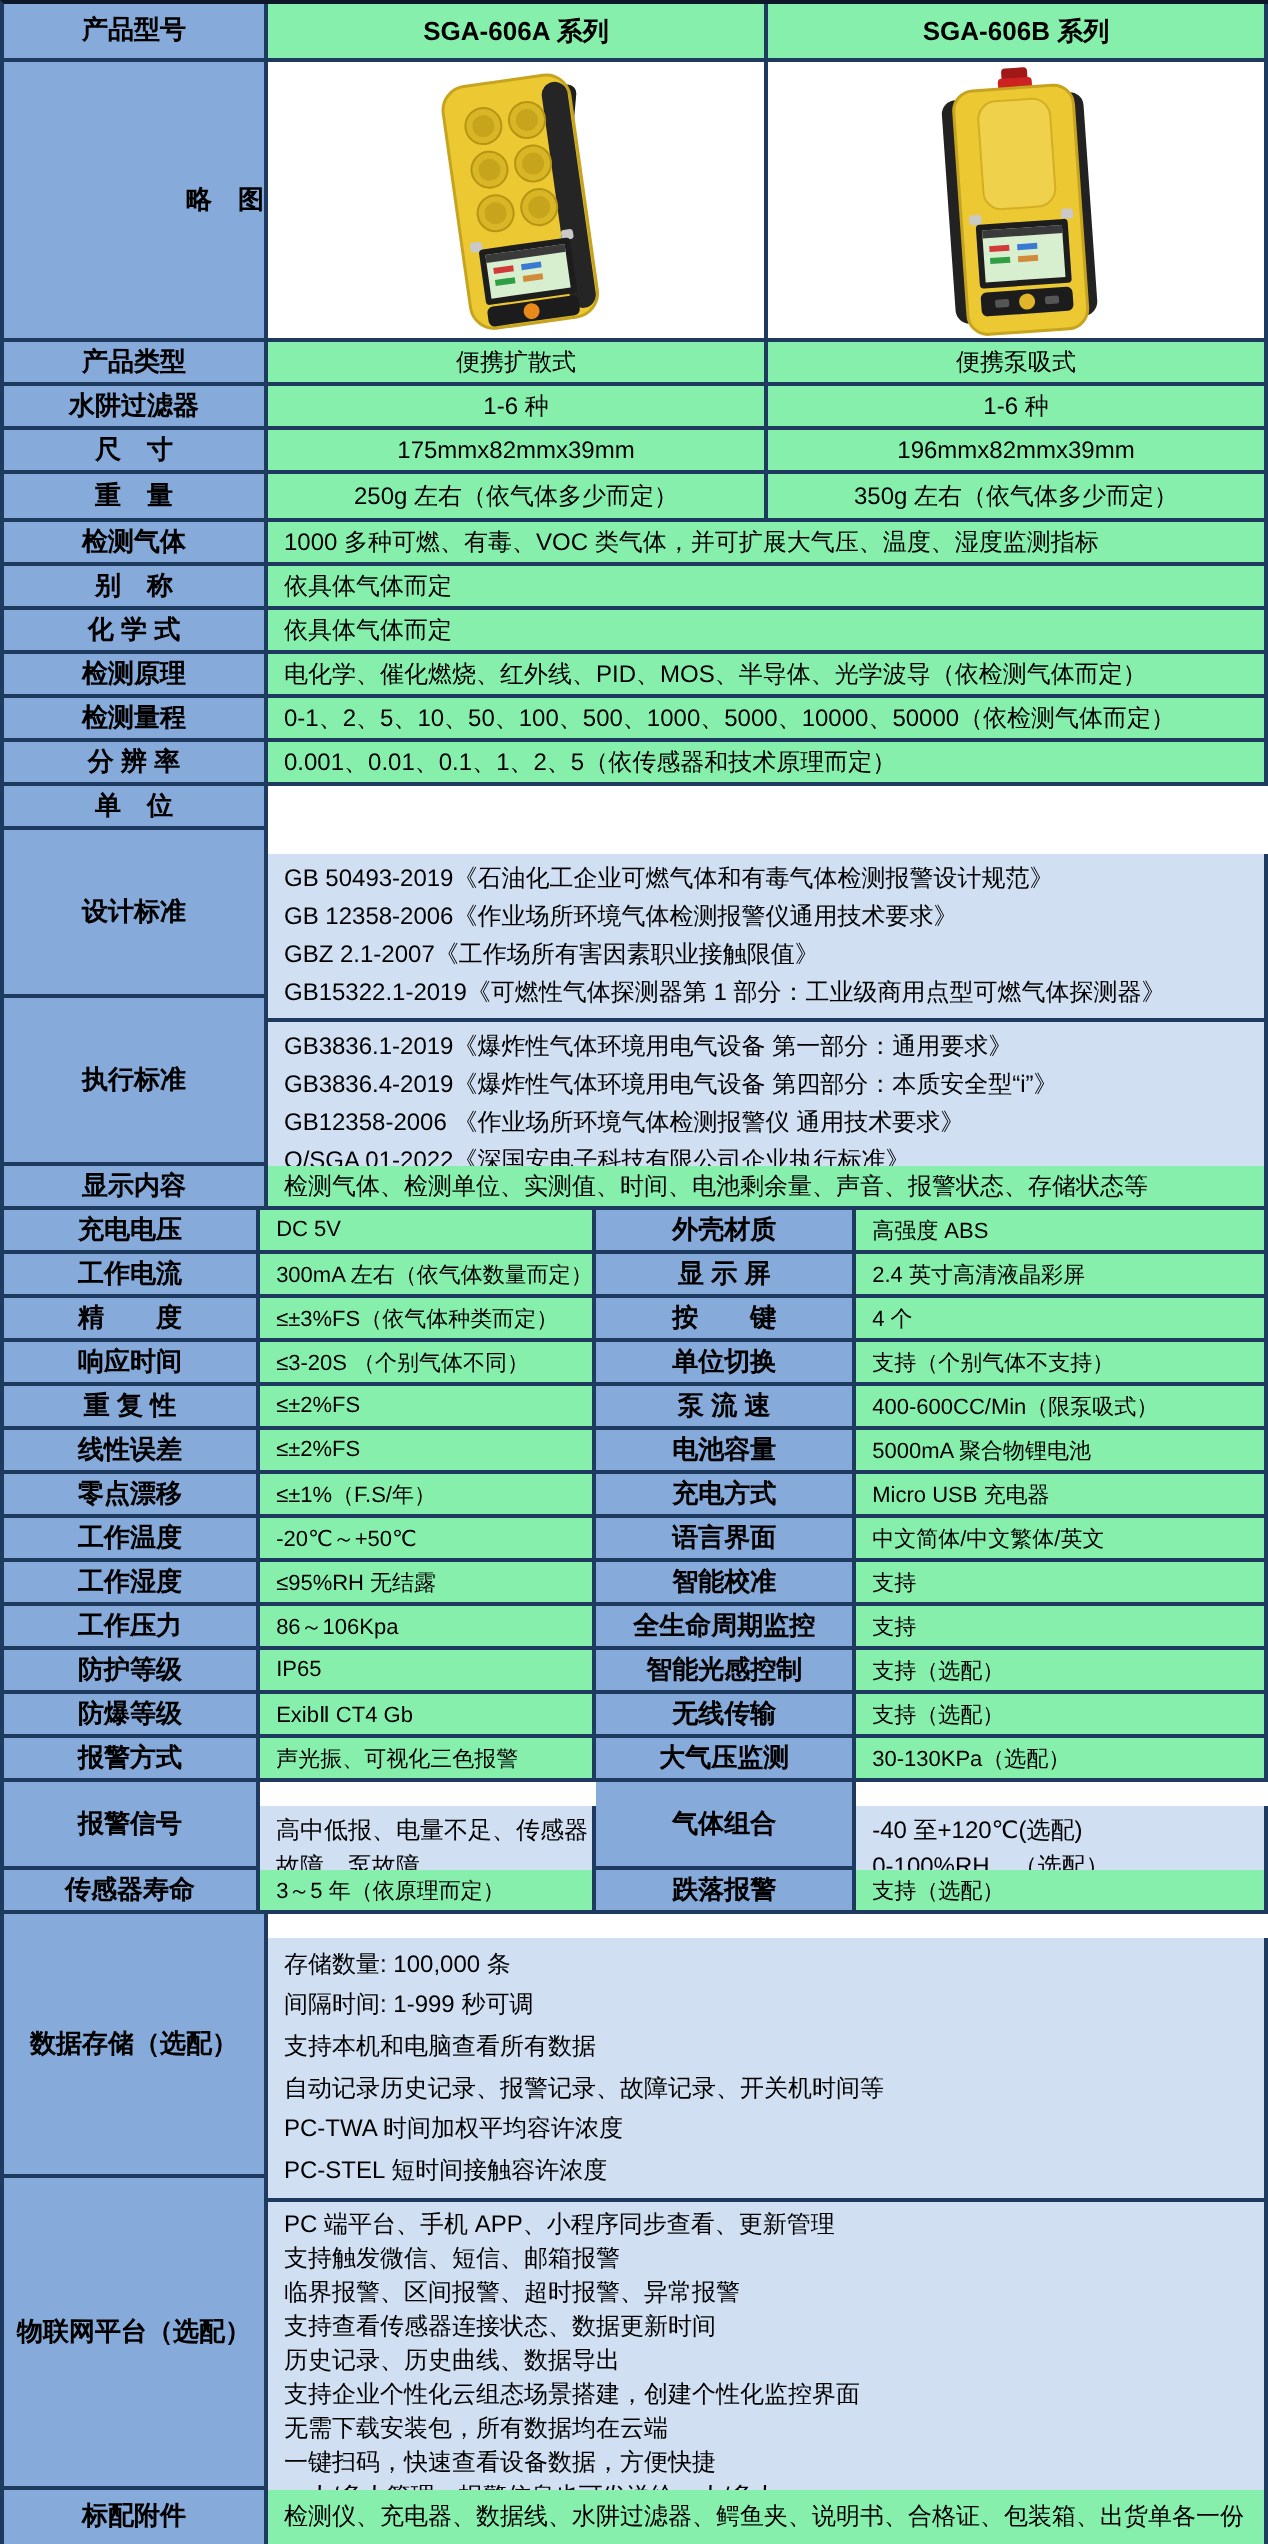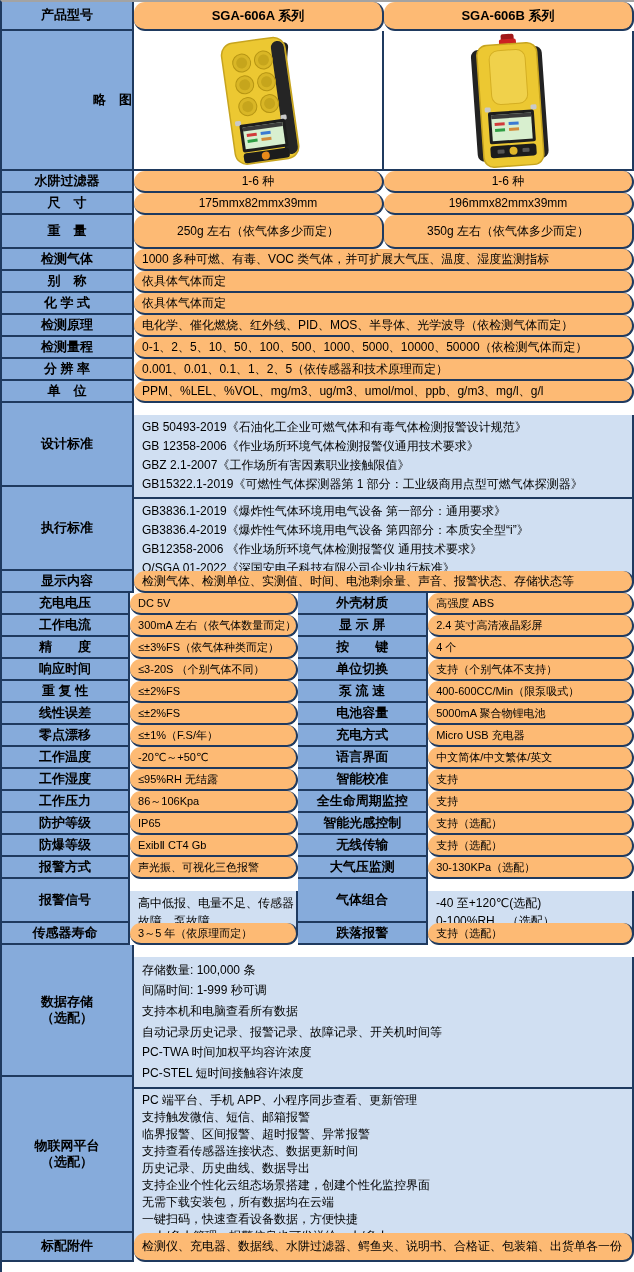--- a/index.html
+++ b/index.html
@@ -6,40 +6,39 @@
   html,body { background:#fff; }
   body {
     width:634px;
     font-family:"Liberation Sans","DejaVu Sans",sans-serif;
     color:#000;
     -webkit-font-smoothing:antialiased;
   }
   .tbl {
     width:634px; height:1272px;
     border-left:2px solid #1f3a5f;
-    border-top:2px solid #a3a3a3;
+    border-top:2px solid #0f172a;
   }
   .row { display:flex; width:100%; }
   .cell {
     border-right:2px solid #1f3a5f;
     border-bottom:2px solid #1f3a5f;
     overflow:hidden;
   }
   .lab {
     background:#86abdb;
     font-weight:bold; font-size:13px;
     display:flex; align-items:center; justify-content:center;
     text-align:center; line-height:1.25;
   }
-  .lab.col { flex-direction:column; }
+  .lab.col { flex-direction:row; }
   .val {
-    background:#fdba74; font-size:12px;
+    background:#86efac; font-size:12px;
     display:flex; align-items:center;
     white-space:nowrap;
-    border-radius:11px;
   }
   .ctr { justify-content:center; }
   .lft { padding-left:8px; }
   .bold { font-weight:bold; font-size:13px; }
   .sm { font-size:11px; }
   .lines {
     background:#d0dff2; font-size:12px;
     display:flex; flex-direction:column;
     justify-content:space-around; align-items:flex-start;
     padding:3px 4px 3px 8px; white-space:nowrap;margin-top:12px;
@@ -49,21 +48,21 @@
   .w-lab { width:132px; }
   .w-half { width:250px; }
   .w-full { width:500px; }
   .w-v1 { width:173px; }
   .w-l2 { width:134px; }
   .w-v2 { width:212px; }
   
   .h-head { height:29px; }
   .h-img { height:140px;justify-content:flex-end; }
   .h-22 { height:22px; }
-  .h-24 { height:34px; }
+  .h-24 { height:24px; }
   .h-84 { height:84px; }
   .h-44 { height:44px; }
   .h-132 { height:132px; }
   .h-156 { height:156px; }
   .h-29 { height:29px; }
 </style>
 </head>
 <body>
 
 <div class="tbl">
@@ -131,20 +130,25 @@
           <rect x="101" y="113" width="46" height="12" rx="3" fill="#1c1c1c"></rect>
           <circle cx="124" cy="119" r="4" fill="#e0b52a"></circle>
           <rect x="108" y="117" width="7" height="4" rx="1" fill="#555555"></rect>
           <rect x="133" y="117" width="7" height="4" rx="1" fill="#555555"></rect>
         </g>
       </svg>
     </div>
   </div>
 
   <div class="row h-22">
+    <div class="cell lab w-lab h-22">产品类型</div>
+    <div class="cell val ctr w-half h-22">便携扩散式</div>
+    <div class="cell val ctr w-half h-22">便携泵吸式</div>
+  </div>
+  <div class="row h-22">
     <div class="cell lab w-lab h-22">水阱过滤器</div>
     <div class="cell val ctr w-half h-22">1-6 种</div>
     <div class="cell val ctr w-half h-22">1-6 种</div>
   </div>
   <div class="row h-22">
     <div class="cell lab w-lab h-22">尺　寸</div>
     <div class="cell val ctr w-half h-22">175mmx82mmx39mm</div>
     <div class="cell val ctr w-half h-22">196mmx82mmx39mm</div>
   </div>
   <div class="row h-24">
@@ -172,21 +176,20 @@
   <div class="row h-22">
     <div class="cell lab w-lab h-22">检测量程</div>
     <div class="cell val lft w-full h-22">0-1、2、5、10、50、100、500、1000、5000、10000、50000（依检测气体而定）</div>
   </div>
   <div class="row h-22">
     <div class="cell lab w-lab h-22">分 辨 率</div>
     <div class="cell val lft w-full h-22">0.001、0.01、0.1、1、2、5（依传感器和技术原理而定）</div>
   </div>
   <div class="row h-22">
     <div class="cell lab w-lab h-22">单　位</div>
-    <div class="cell val lft w-full h-22">PPM、%LEL、%VOL、mg/m3、ug/m3、umol/mol、ppb、g/m3、mg/l、g/l</div>
   </div>
 
   <div class="row h-84">
     <div class="cell lab w-lab h-84">设计标准</div>
     <div class="cell lines w-full h-84">
       <div>GB 50493-2019《石油化工企业可燃气体和有毒气体检测报警设计规范》</div>
       <div>GB 12358-2006《作业场所环境气体检测报警仪通用技术要求》</div>
       <div>GBZ 2.1-2007《工作场所有害因素职业接触限值》</div>
       <div>GB15322.1-2019《可燃性气体探测器第 1 部分：工业级商用点型可燃气体探测器》</div>
     </div>

